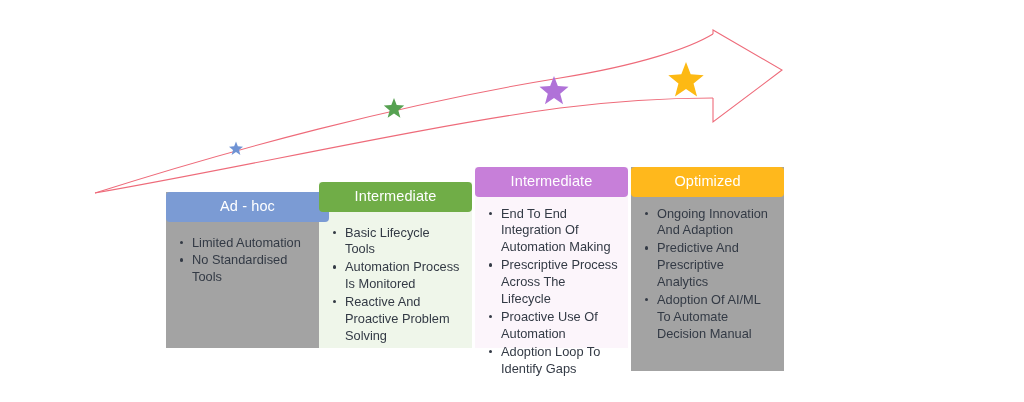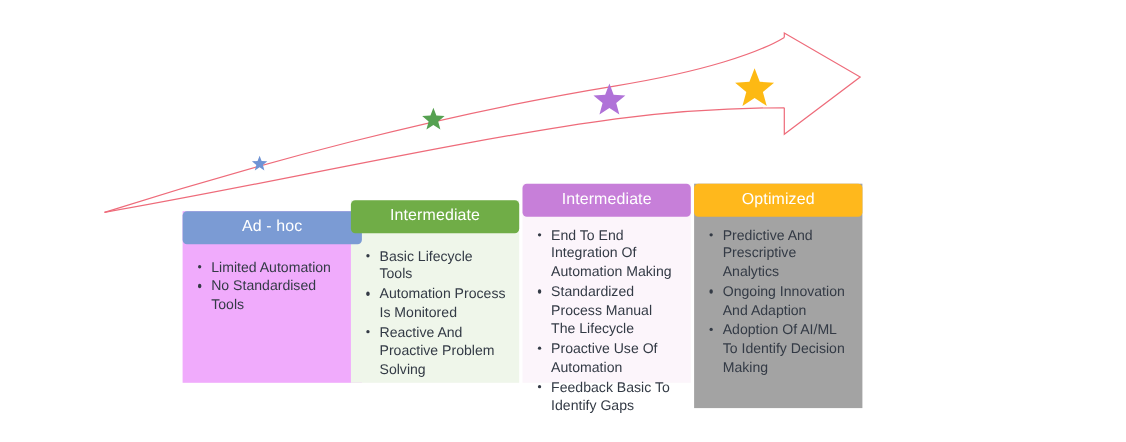--- a/index.html
+++ b/index.html
@@ -100,21 +100,21 @@
     <path d="M 713 34 L 713 30 L 782 70 L 713 122 L 713 98" fill="none" stroke="#ee6b7a" stroke-width="1.1" stroke-linejoin="miter"></path>
 
     <g>
       <path fill="#6f93d4" d="M 236 141.5 L 237.85 146.35 L 243 146.65 L 239 149.95 L 240.35 155 L 236 152.1 L 231.65 155 L 233 149.95 L 229 146.65 L 234.15 146.35 Z"></path>
       <path fill="#56a151" d="M 394 98 L 396.7 105.1 L 404.2 105.55 L 398.35 110.4 L 400.35 117.8 L 394 113.55 L 387.65 117.8 L 389.65 110.4 L 383.8 105.55 L 391.3 105.1 Z"></path>
       <path fill="#b072d8" d="M 554 76 L 557.85 86.1 L 568.5 86.75 L 560.2 93.65 L 563.05 104.15 L 554 98.1 L 544.95 104.15 L 547.8 93.65 L 539.5 86.75 L 550.15 86.1 Z"></path>
       <path fill="#fdb913" d="M 686 62 L 690.7 74.35 L 703.7 75.15 L 693.55 83.6 L 697.05 96.4 L 686 89.0 L 674.95 96.4 L 678.45 83.6 L 668.3 75.15 L 681.3 74.35 Z"></path>
     </g>
   </svg>
 
-  <div class="column stack" style="left:166px; top:192px; width:163px; height:156px; background:#f0abfc;">
+  <div class="column stack" style="left:166px; top:192px; width:163px; height:156px; background:#a3a3a3;">
     <div class="col-header" style="background:#7b9bd4;">
       <span>Ad - hoc</span>
     </div>
     <div class="col-body">
       <ul class="bullets">
         <li>Limited Automation</li>
         <li>No Standardised Tools</li>
       </ul>
     </div>
   </div>
@@ -132,33 +132,33 @@
     </div>
   </div>
 
   <div class="column stack" style="left:475px; top:167px; width:153px; height:181px; background:#fcf5fb;">
     <div class="col-header" style="background:#c77fd9;">
       <span>Intermediate</span>
     </div>
     <div class="col-body" style="padding-top:9px;">
       <ul class="bullets">
         <li>End To End Integration Of Automation Making</li>
-        <li>Standardized Process Manual The Lifecycle</li>
+        <li>Prescriptive Process Across The Lifecycle</li>
         <li>Proactive Use Of Automation</li>
-        <li>Feedback Basic To Identify Gaps</li>
+        <li>Adoption Loop To Identify Gaps</li>
       </ul>
     </div>
   </div>
 
   <div class="column stack" style="left:631px; top:144px; width:153px; height:204px; background:#a3a3a3;margin-top:23px;">
     <div class="col-header" style="background:#ffb81c;">
       <span>Optimized</span>
     </div>
     <div class="col-body" style="padding-top:9px;">
       <ul class="bullets">
+        <li>Ongoing Innovation And Adaption</li>
         <li>Predictive And Prescriptive Analytics</li>
-        <li>Ongoing Innovation And Adaption</li>
-        <li>Adoption Of AI/ML To Identify Decision Making</li>
+        <li>Adoption Of AI/ML To Automate Decision Manual</li>
       </ul>
     </div>
   </div>
 
 </div>
 
 </body></html>

